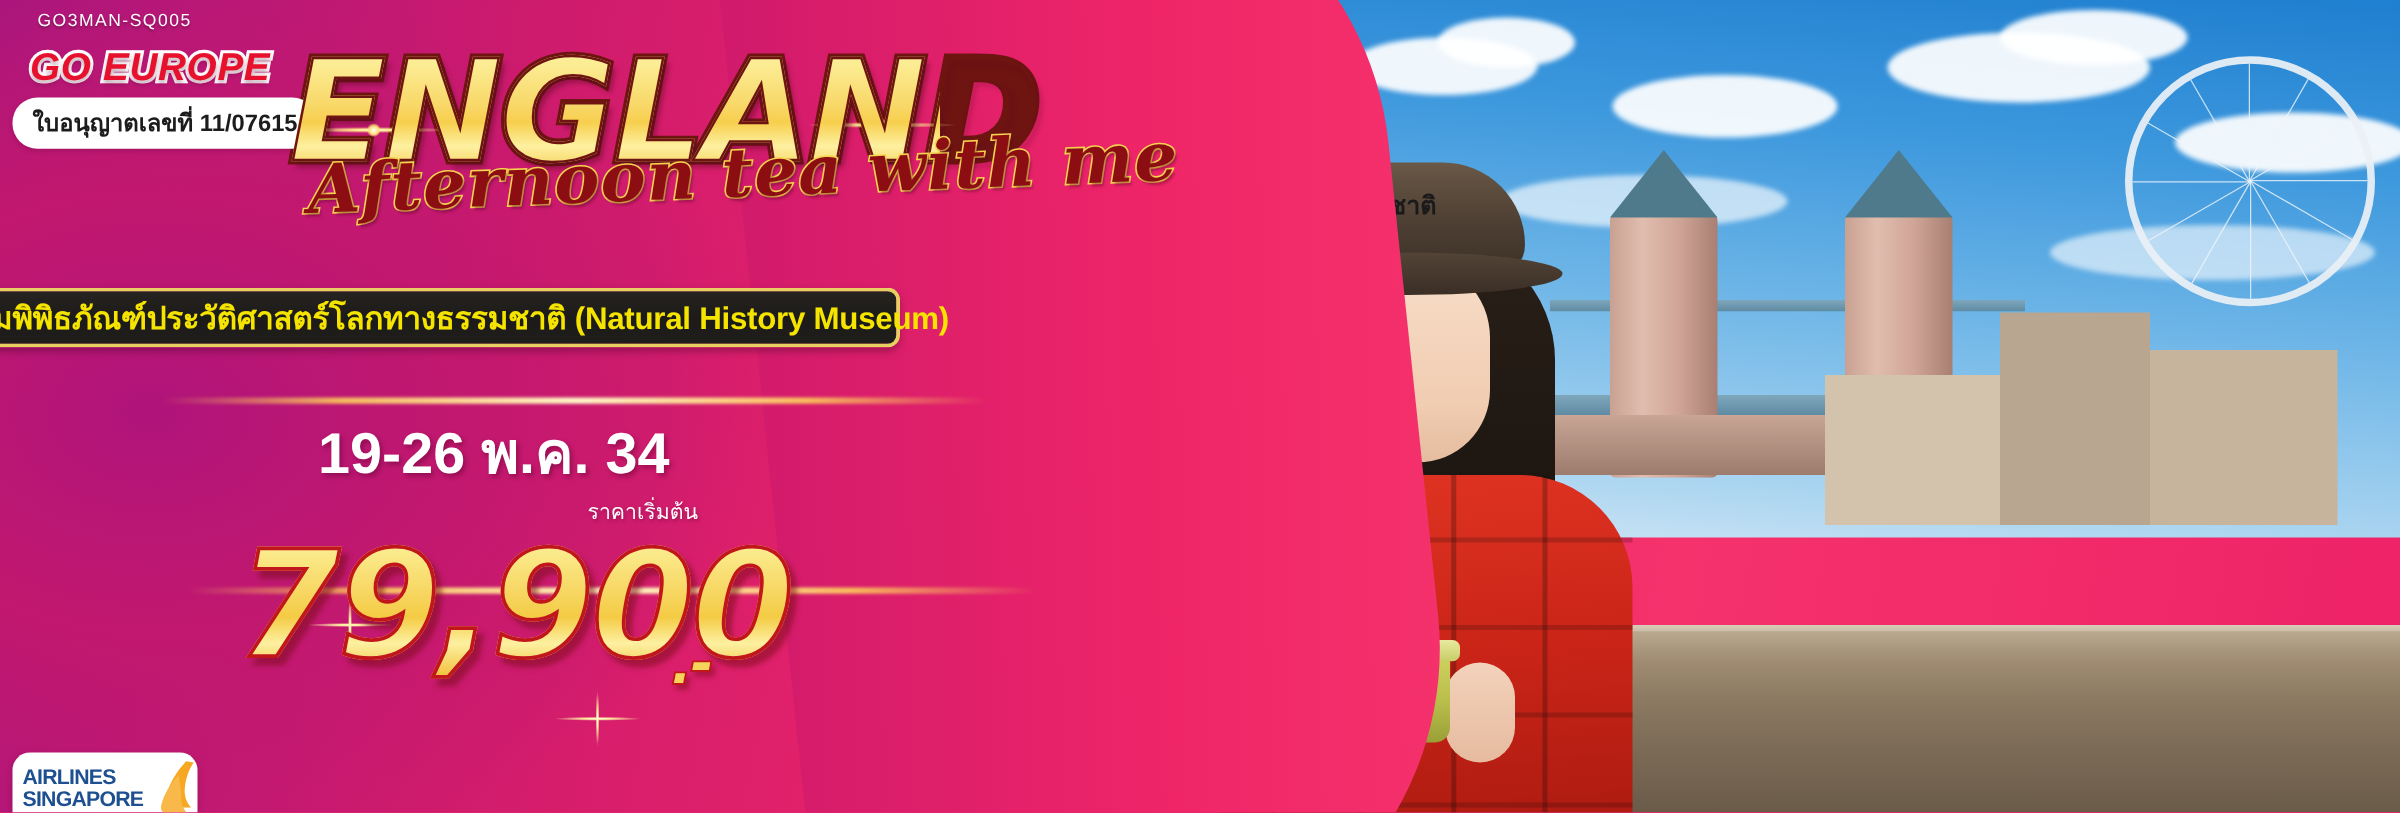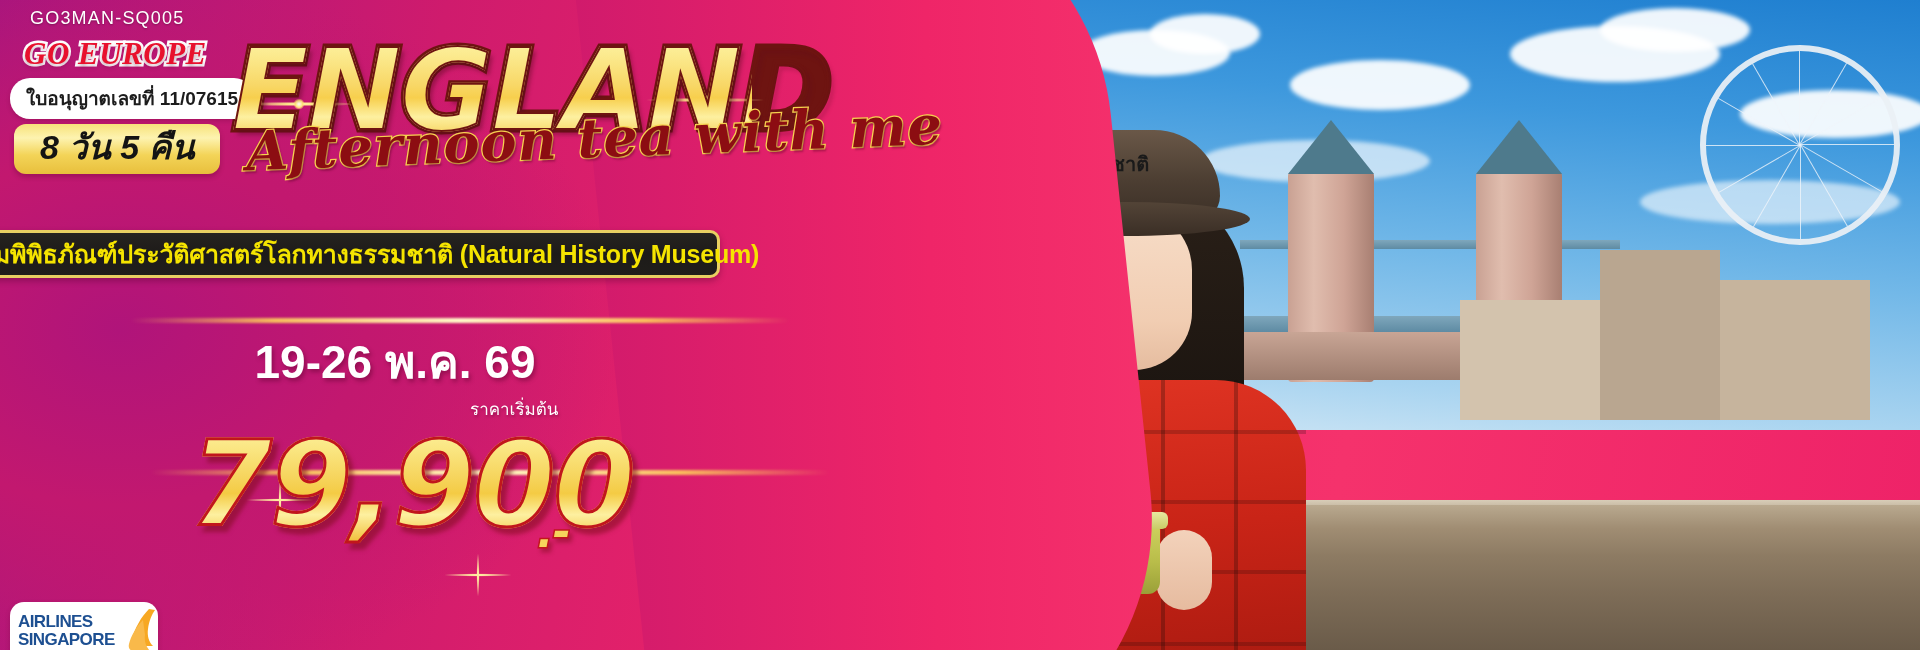--- a/index.html
+++ b/index.html
@@ -15,32 +15,32 @@
     background:
       radial-gradient(ellipse 700px 500px at 120px 330px, #b0147a 0%, #c2186f 35%, rgba(194,24,111,0) 72%),
       linear-gradient(100deg,#a8157e 0%,#cf1b6d 22%,#ef2568 48%,#f5326c 70%,#ee2268 100%);
   }
 
   
   .left { position:absolute; left:0; top:0; width:760px; height:650px; z-index:6; }
 
   .code {
     position:absolute; left:30px; top:8px;
-    color:#fff; font-size:18px; letter-spacing:1.2px;
+    color:#fff; font-size:14px; letter-spacing:1.2px;
     font-family:"Liberation Sans",sans-serif; font-weight:400;
     text-shadow:0 1px 2px rgba(0,0,0,.3);
     text-align:right;
   }
   .goeurope {
     position:absolute; left:24px; top:36px;
     font-size:31px; font-weight:bold; font-style:italic;
     color:#e8112d; letter-spacing:0.5px;
     -webkit-text-stroke:5px #fff; paint-order:stroke fill;
     text-shadow:0 3px 4px rgba(80,0,40,.35);
-    font-family:Liberation Serif, serif;
+    font-family:Liberation Sans, sans-serif;
   }
   .license {
     position:absolute; left:10px; top:78px;
     background:#fff; border-radius:20px;
     padding:5px 16px 6px 16px;
     color:#1c1c1c; font-size:19px; font-weight:600;
     box-shadow:0 2px 4px rgba(90,0,50,.25);
     white-space:nowrap;
   }
   .days {
@@ -374,21 +374,20 @@
     <div class="cap-out cap3">สโตนเฮนจ์</div>
   </div>
 
   <div class="curve-mask"></div>
 
   <div class="left">
 
     <div class="code">GO3MAN-SQ005</div>
     <div class="goeurope">GO EUROPE</div>
     <div class="license">ใบอนุญาตเลขที่ 11/07615</div>
-    <div class="days">8 วัน 5 คืน</div>
 
     <div class="title-wrap">
       <div class="sparkle sp1"></div>
       <div class="sparkle sp2"></div>
       <div style="position:relative;">
         <div class="england-shadow">ENGLAND</div>
         <div class="england">ENGLAND</div>
       </div>
     </div>
     <div class="afternoon">Afternoon tea with me</div>
@@ -398,21 +397,21 @@
     </div>
 
     <div class="streak streak1">
         <div class="streak-inner"></div>
       </div>
     <div class="streak streak2">
         <div class="streak-inner"></div>
       </div>
 
     <div class="dates">
-      <div class="date-line">19-26 พ.ค. 69</div>
+      <div class="date-line">19-26 พ.ค. 34</div>
     </div>
 
     <div class="price-label">ราคาเริ่มต้น</div>
     <div class="price-wrap">
       <div class="psp psp1"></div>
       <div class="psp psp2"></div>
       <div class="price">79,900</div>
       <div class="price-suffix">.-</div>
     </div>
 

